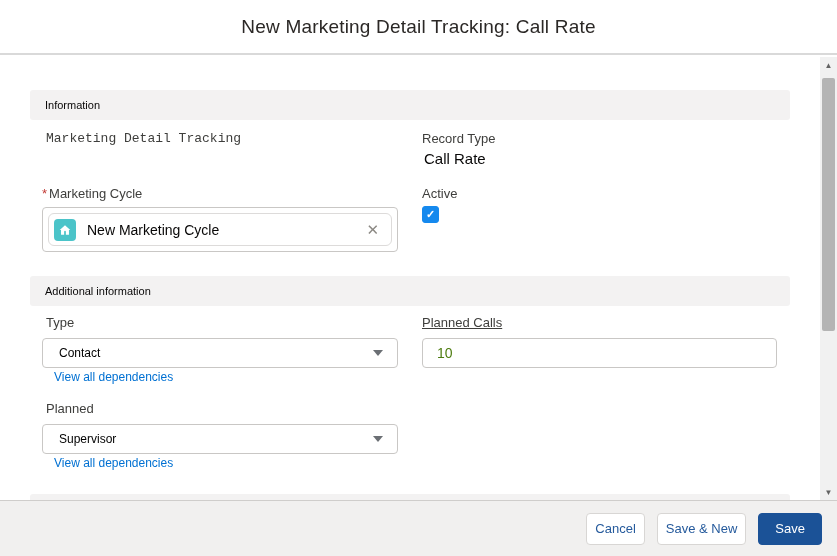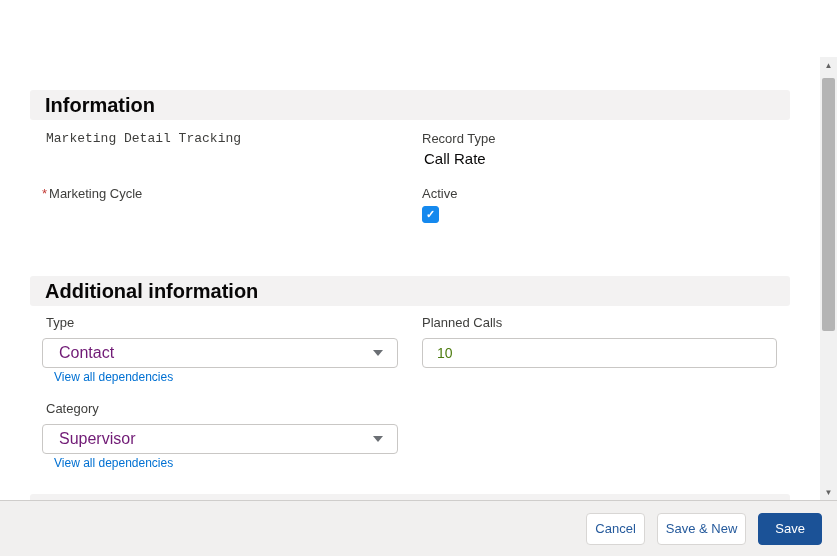--- a/index.html
+++ b/index.html
@@ -27,21 +27,21 @@
   
   .modal-body {
     position: absolute; top: 57px; left: 0; width: 820px; height: 443px;
     background: #fff; overflow: hidden;
   }
   .section-bar {
     position: absolute; left: 30px; width: 760px; height: 30px;
     background: #f3f2f2; border-radius: 3px;
     display: flex; align-items: center; padding-left: 15px;
   }
-  .section-bar .section-title { font-size: 20px; color: #080707; font-weight: 700; }
+  .section-bar .section-title { font-size: 11px; color: #080707; font-weight: 400; }
 
   .field-label {
     position: absolute; font-size: 13px; color: #3e3e3c; white-space: nowrap;
   }
   .required-star { color: #c23934; margin-right: 2px; font-size: 13px; }
 
   .readonly-value { position: absolute; font-size: 15px; color: #080707; }
 
   
   .lookup-box {
@@ -72,21 +72,21 @@
     display: flex; align-items: center; justify-content: center;
   }
   .checkbox .check-glyph { color: #fff; font-size: 11px; font-weight: bold; line-height: 1; }
 
   
   .combobox {
     position: absolute; left: 42px; width: 356px; height: 30px;
     border: 1px solid #c9c7c5; border-radius: 4px; background: #fff;
     display: flex; align-items: center; padding: 0 14px 0 16px; cursor: pointer;
   }
-  .combobox .combo-value { font-size: 16px; color: #701a75; }
+  .combobox .combo-value { font-size: 12px; color: #000000; }
   .combo-caret {
     margin-left: auto; width: 0; height: 0;
     border-left: 5px solid transparent; border-right: 5px solid transparent;
     border-top: 6px solid #6b6f74;
   }
 
   .text-input {
     position: absolute; height: 30px;
     border: 1px solid #c9c7c5; border-radius: 4px; background: #fff;
     font-family: "Liberation Sans", sans-serif;
@@ -137,57 +137,72 @@
   }
   .btn-brand {
     background: #1b5297; border: 1px solid #1b5297; color: #fff; padding: 0 16px;
   }
 </style>
 </head>
 <body>
 
 <div class="screen">
 
+  <div class="modal-header">
+    <div class="modal-title">New Marketing Detail Tracking: Call Rate</div>
+  </div>
 
   <div class="modal-body">
 
     <div class="section-bar" style="top:33px;">
       <span class="section-title">Information</span>
     </div>
 
     <div class="field-label" style="left:46px; top:74px;font-family:Liberation Mono, monospace;">Marketing Detail Tracking</div>
 
     <div class="field-label" style="left:422px; top:74px;">Record Type</div>
     <div class="readonly-value" style="left:424px; top:93px;text-align:right;">Call Rate</div>
 
     <div class="field-label" style="left:42px; top:129px;">
       <span class="required-star">*</span><span>Marketing Cycle</span>
     </div>
 
+    <div class="lookup-box">
+      <div class="lookup-pill">
+        <span class="pill-icon">
+          <svg viewBox="0 0 24 24" aria-hidden="true">
+            <path fill="#ffffff" d="M12 4 3 12h2.2v8h5.3v-5.2c0-.9.6-1.5 1.5-1.5s1.5.6 1.5 1.5V20h5.3v-8H21L12 4z"></path>
+            <rect fill="#ffffff" x="9" y="9.2" width="6" height="1.6" rx="0.8"></rect>
+          </svg>
+        </span>
+        <span class="pill-text">New Marketing Cycle</span>
+        <span class="pill-remove">✕</span>
+      </div>
+    </div>
 
     <div class="field-label" style="left:422px; top:129px;">Active</div>
     <div class="checkbox">
       <span class="check-glyph">✓</span>
     </div>
 
     <div class="section-bar" style="top:219px;">
       <span class="section-title">Additional information</span>
     </div>
 
     <div class="field-label" style="left:46px; top:258px;">Type</div>
     <div class="combobox" style="top:281px;">
       <span class="combo-value">Contact</span>
       <span class="combo-caret"></span>
     </div>
     <a class="dep-link" style="top:313px;">View all dependencies</a>
 
-    <div class="field-label" style="left:422px; top:258px;">Planned Calls</div>
+    <div class="field-label" style="left:422px; top:258px;text-decoration:underline;">Planned Calls</div>
     <input class="text-input" style="left: 422px; top: 281px; width: 355px;" value="10">
 
-    <div class="field-label" style="left:46px; top:344px;">Category</div>
+    <div class="field-label" style="left:46px; top:344px;">Planned</div>
     <div class="combobox" style="top:367px;gap:8px;">
       <span class="combo-value">Supervisor</span>
       <span class="combo-caret"></span>
     </div>
     <a class="dep-link" style="top:399px;">View all dependencies</a>
 
     <div class="partial-bar"></div>
   </div>
 
   <div class="scrollbar">

